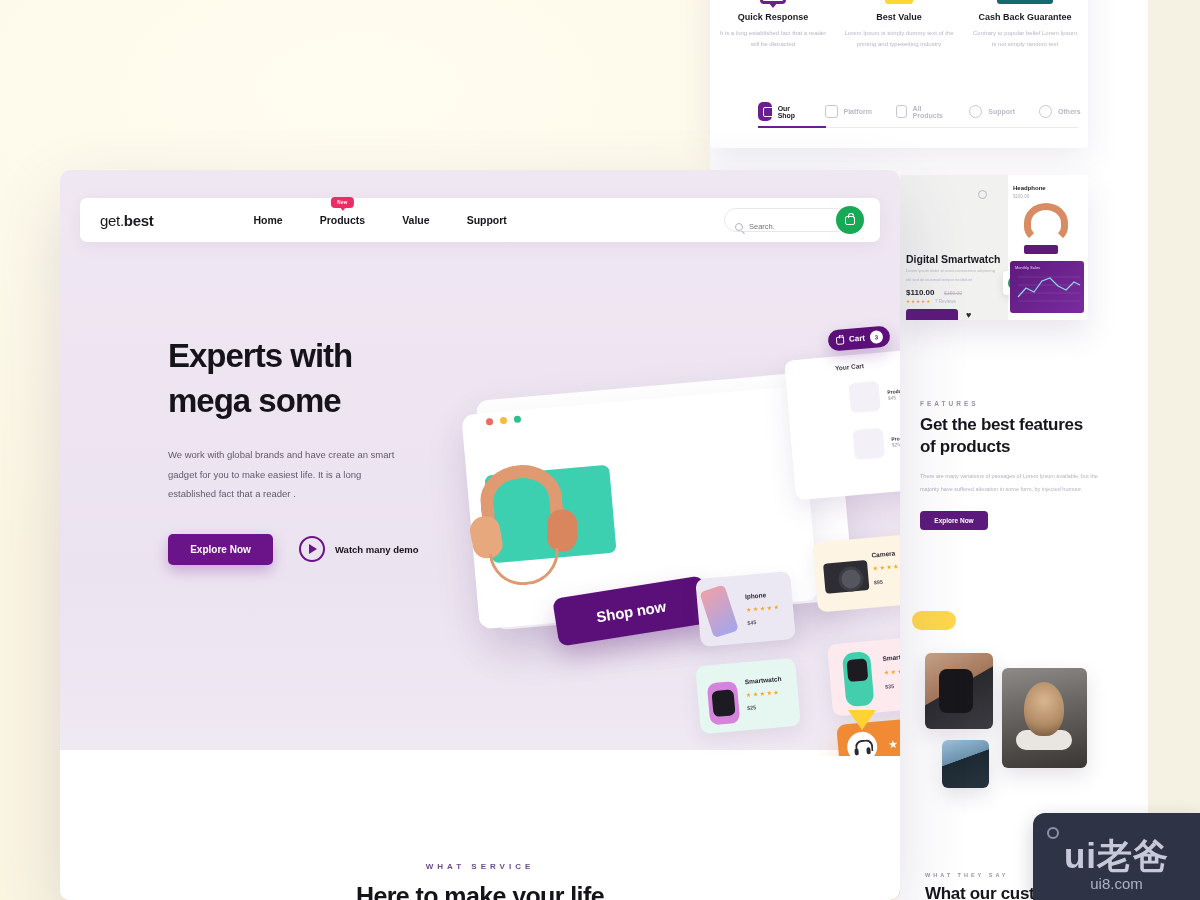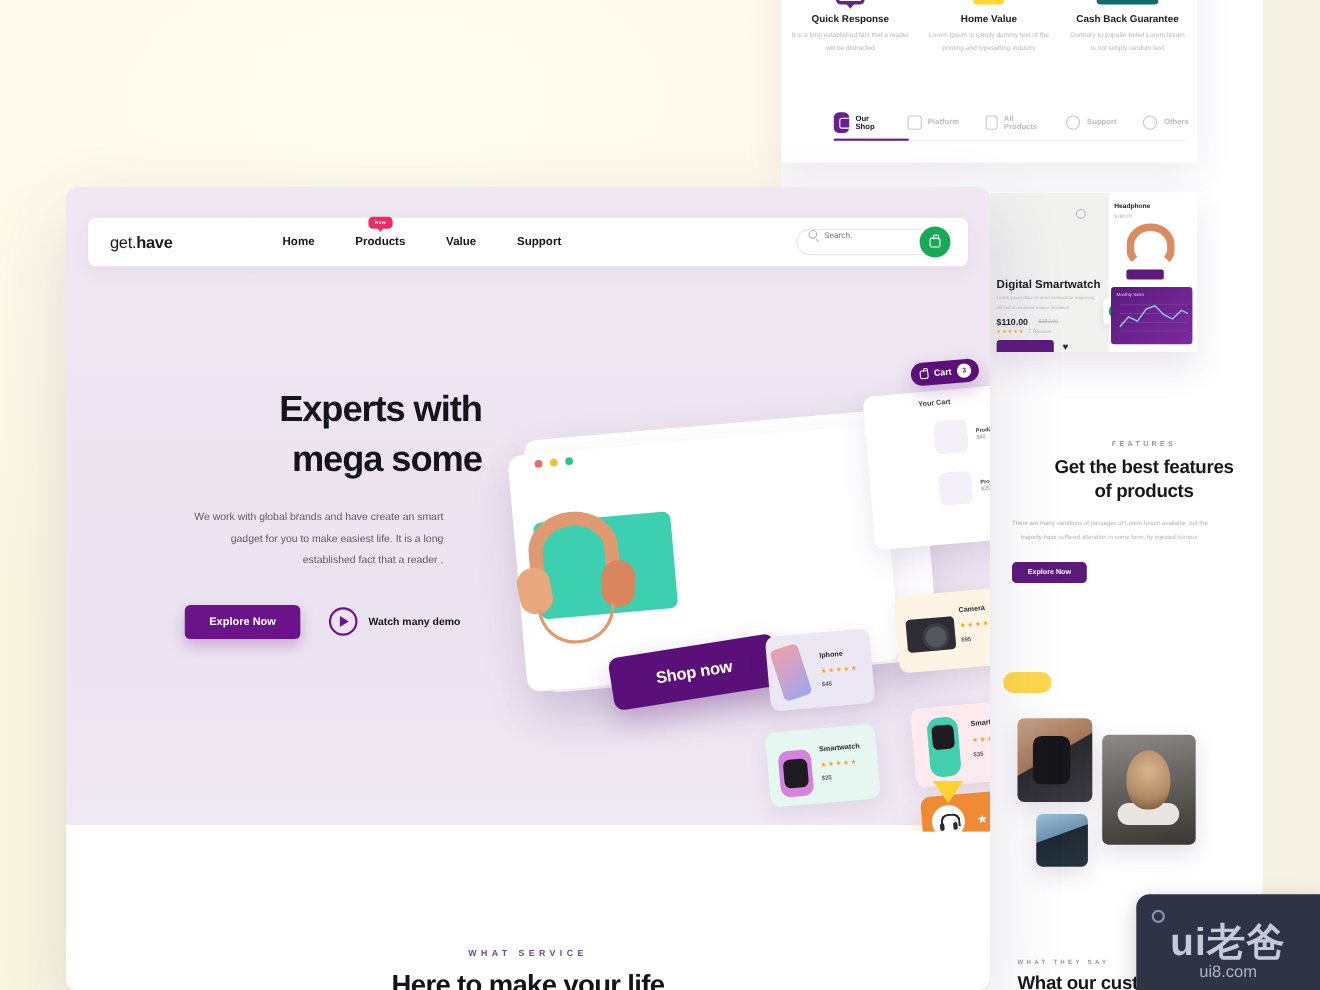--- a/index.html
+++ b/index.html
@@ -132,21 +132,21 @@
   }
   .mock-hp-btn { position:absolute; left:16px; top:64px; width:34px; height:9px; background:#5c1a7c; border-radius:2px;}
   .mock-chart {
     position:absolute; left:110px; top:86px; width:74px; height:52px;
     background: linear-gradient(135deg,#5d1a7d,#7b2ba0); border-radius:3px; overflow:hidden;
   }
   .mock-chart-t { position:absolute; left:5px; top:4px; font-size:4px; color:#e3cdf0; }
   .mock-chart svg { position:absolute; left:0; top:10px; }
 
   
-  .feat-sec { position:absolute; left:920px; top:400px; width:240px;text-align:center; }
+  .feat-sec { position:absolute; left:920px; top:400px; width:240px; }
   .feat-eyebrow { font-size:6.5px; letter-spacing:3px; color:#9a93aa; font-weight:700; margin-bottom:7px;}
   .feat-title { font-size:17px; line-height:1.28; font-weight:700; color:#17161d; letter-spacing:-.3px;}
   .feat-body { margin-top:12px; width:178px; font-size:5.5px; line-height:2.5; color:#b6b2c0;}
   .feat-btn {
     margin-top:14px; width:68px; height:19px; background:#5c1a7c; border-radius:4px;
     color:#fff; font-size:6.5px; font-weight:700; display:flex; align-items:center; justify-content:center;
   }
   .feat-blob {
     position:absolute; left:-8px; top:100px; width:44px; height:19px;
     background:#ffd84d; border-radius:10px;
@@ -205,34 +205,34 @@
     content:""; position:absolute; left:50%; margin-left:-3px; bottom:-3px;
     border-left:3px solid transparent; border-right:3px solid transparent; border-top:4px solid #ec2d63;
   }
   .nav-search {
     margin-left:auto; margin-right:16px; position:relative;
     width: 140px; height: 24px;
   }
   .search-box {
     position:absolute; left:0; top:0; width:125px; height:24px;
     border:1px solid #e9e6ef; border-radius:12px; background:#fff;
-    display:flex; align-items:flex-start; padding-left:10px; gap:6px;
+    display:flex; align-items:flex-end; padding-left:10px; gap:6px;
   }
   .search-ic { width:8px; height:8px; border:1.3px solid #b6b2c1; border-radius:50%; position:relative; flex:none;}
   .search-ic:after{content:""; position:absolute; right:-3px; bottom:-3px; width:4px; height:1.3px; background:#b6b2c1; transform:rotate(45deg);}
   .search-input { border:none; outline:none; font-size:7.5px; color:#8f8a9c; font-family:inherit; width:90px; background:transparent;}
   .cart-btn {
     position:absolute; right:0; top:-2px; width:28px; height:28px; border-radius:50%;
     background:#18a957; display:flex; align-items:center; justify-content:center;
   }
   .cart-btn-ic { width:10px; height:9px; border:1.6px solid #fff; border-radius:2px; position:relative;}
   .cart-btn-ic:after{content:""; position:absolute; left:2px; top:-4px; width:4px; height:4px; border:1.6px solid #fff; border-bottom:none; border-radius:3px 3px 0 0;}
 
   
-  .hero-copy { position: absolute; left: 108px; top: 180px; width: 270px; text-align: right; }
+  .hero-copy { position: absolute; left: 108px; top: 164px; width: 270px; }
   .hero-h1 { font-size: 33px; line-height: 1.35; font-weight: 800; color: #15141a; letter-spacing: -1px; }
   .hero-p { margin-top: 22px; font-size: 9.5px; line-height: 2.05; color: #5f5a6b; width: 235px; }
   .hero-cta { margin-top: 30px; display: flex; align-items: center; gap: 26px; }
   .btn-explore {
     width: 105px; height: 31px; background:#6b1489; border-radius:5px;
     color:#fff; font-size:10px; font-weight:700; display:flex; align-items:center; justify-content:center;
     box-shadow: 0 6px 14px rgba(107,20,137,.28);
   }
   .watch { display:flex; align-items:center; gap:10px; }
   .play-ring {
@@ -411,21 +411,21 @@
           <div class="ic-chat"></div>
         </div>
       <div class="fcard-title">Quick Response</div>
       <div class="fcard-text">It is a long established fact that a reader will be distracted</div>
     </div>
 
     <div class="fcard">
       <div class="fcard-icon">
           <div class="ic-tag"></div>
         </div>
-      <div class="fcard-title">Home Value</div>
+      <div class="fcard-title">Best Value</div>
       <div class="fcard-text">Lorem Ipsum is simply dummy text of the printing and typesetting industry</div>
     </div>
 
     <div class="fcard">
       <div class="fcard-icon">
         <div class="ic-cashback">CASHBACK</div>
       </div>
       <div class="fcard-title">Cash Back Guarantee</div>
       <div class="fcard-text">Contrary to popular belief Lorem Ipsum is not simply random text</div>
     </div>
@@ -518,21 +518,21 @@
 <div class="test-sec">
   <div class="test-eyebrow">WHAT THEY SAY</div>
   <div class="test-title">What our cust</div>
 </div>
 
 <div class="front-page">
   <div class="hero-bg"></div>
 
   <div class="navbar">
     <div class="logo">
-      <span>get.</span><b>have</b>
+      <span>get.</span><b>best</b>
     </div>
     <div class="nav-links">
       <div class="nav-link">Home</div>
       <div class="nav-link">
         <span class="nav-badge">New</span>
         <span>Products</span>
       </div>
       <div class="nav-link">Value</div>
       <div class="nav-link">Support</div>
     </div>

